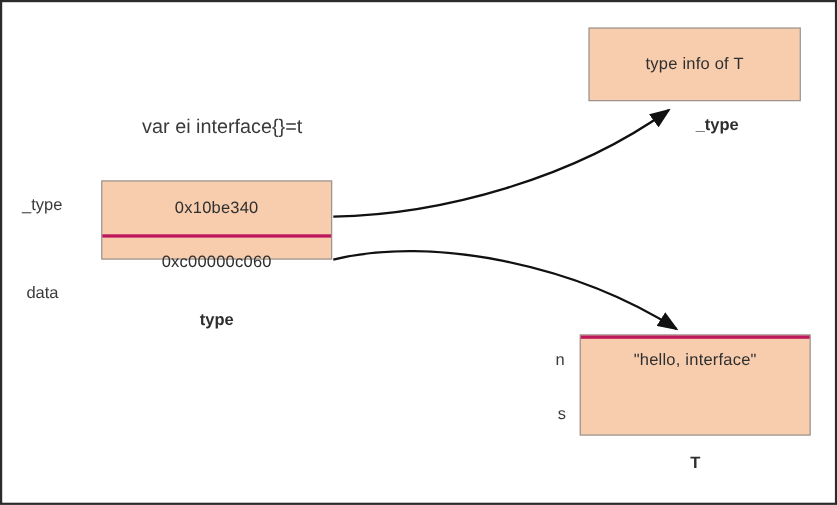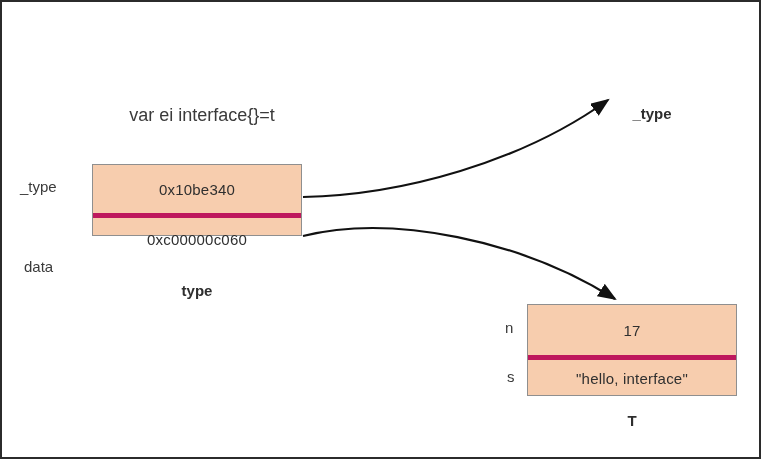--- a/index.html
+++ b/index.html
@@ -30,21 +30,21 @@
     display: flex;
     align-items: center;
     justify-content: center;
     box-sizing: border-box;
     width: 100%;
     font-size: 15px;
     color: #2f2f2f;
     letter-spacing: 0.2px;
   }
   .box .row.divider-top {
-    border-top: 5px solid #be185d;
+    border-top: 3px solid #be185d;
   }
 
   
   #eface-box { left: 90px; top: 162px; width: 210px; height: 72px; }
   #eface-box .row { height: 48px; }
 
   
   #typeinfo-box {
     left: 533px; top: 23px; width: 193px; height: 67px;
     display: flex; align-items: center; justify-content: center;
@@ -107,24 +107,26 @@
   <div id="annotation-var">var ei interface{}=t</div>
 
   <div class="box" id="eface-box">
     <div class="row">0x10be340</div>
     <div class="row divider-top">0xc00000c060</div>
   </div>
   <div class="row-label" id="label-_type">_type</div>
   <div class="row-label" id="label-data">data</div>
   <div class="caption" id="caption-eface">type</div>
 
+  <div class="box" id="typeinfo-box">
+    <div class="row">type info of T</div>
+  </div>
   <div class="caption" id="caption-typeinfo">_type</div>
 
   <div class="box" id="t-box">
-    <div class="row row-n">17</div>
     <div class="row row-s divider-top">"hello, interface"</div>
   </div>
   <div class="row-label" id="label-n">n</div>
   <div class="row-label" id="label-s">s</div>
   <div class="caption" id="caption-t">T</div>
 
   <svg id="arrows" viewBox="0 0 761 459">
     <defs>
       <marker id="arrowhead" markerWidth="9" markerHeight="7" refX="8" refY="3.5" orient="auto" markerUnits="strokeWidth">
         <polygon points="0 0, 9 3.5, 0 7" fill="#111111"></polygon>

